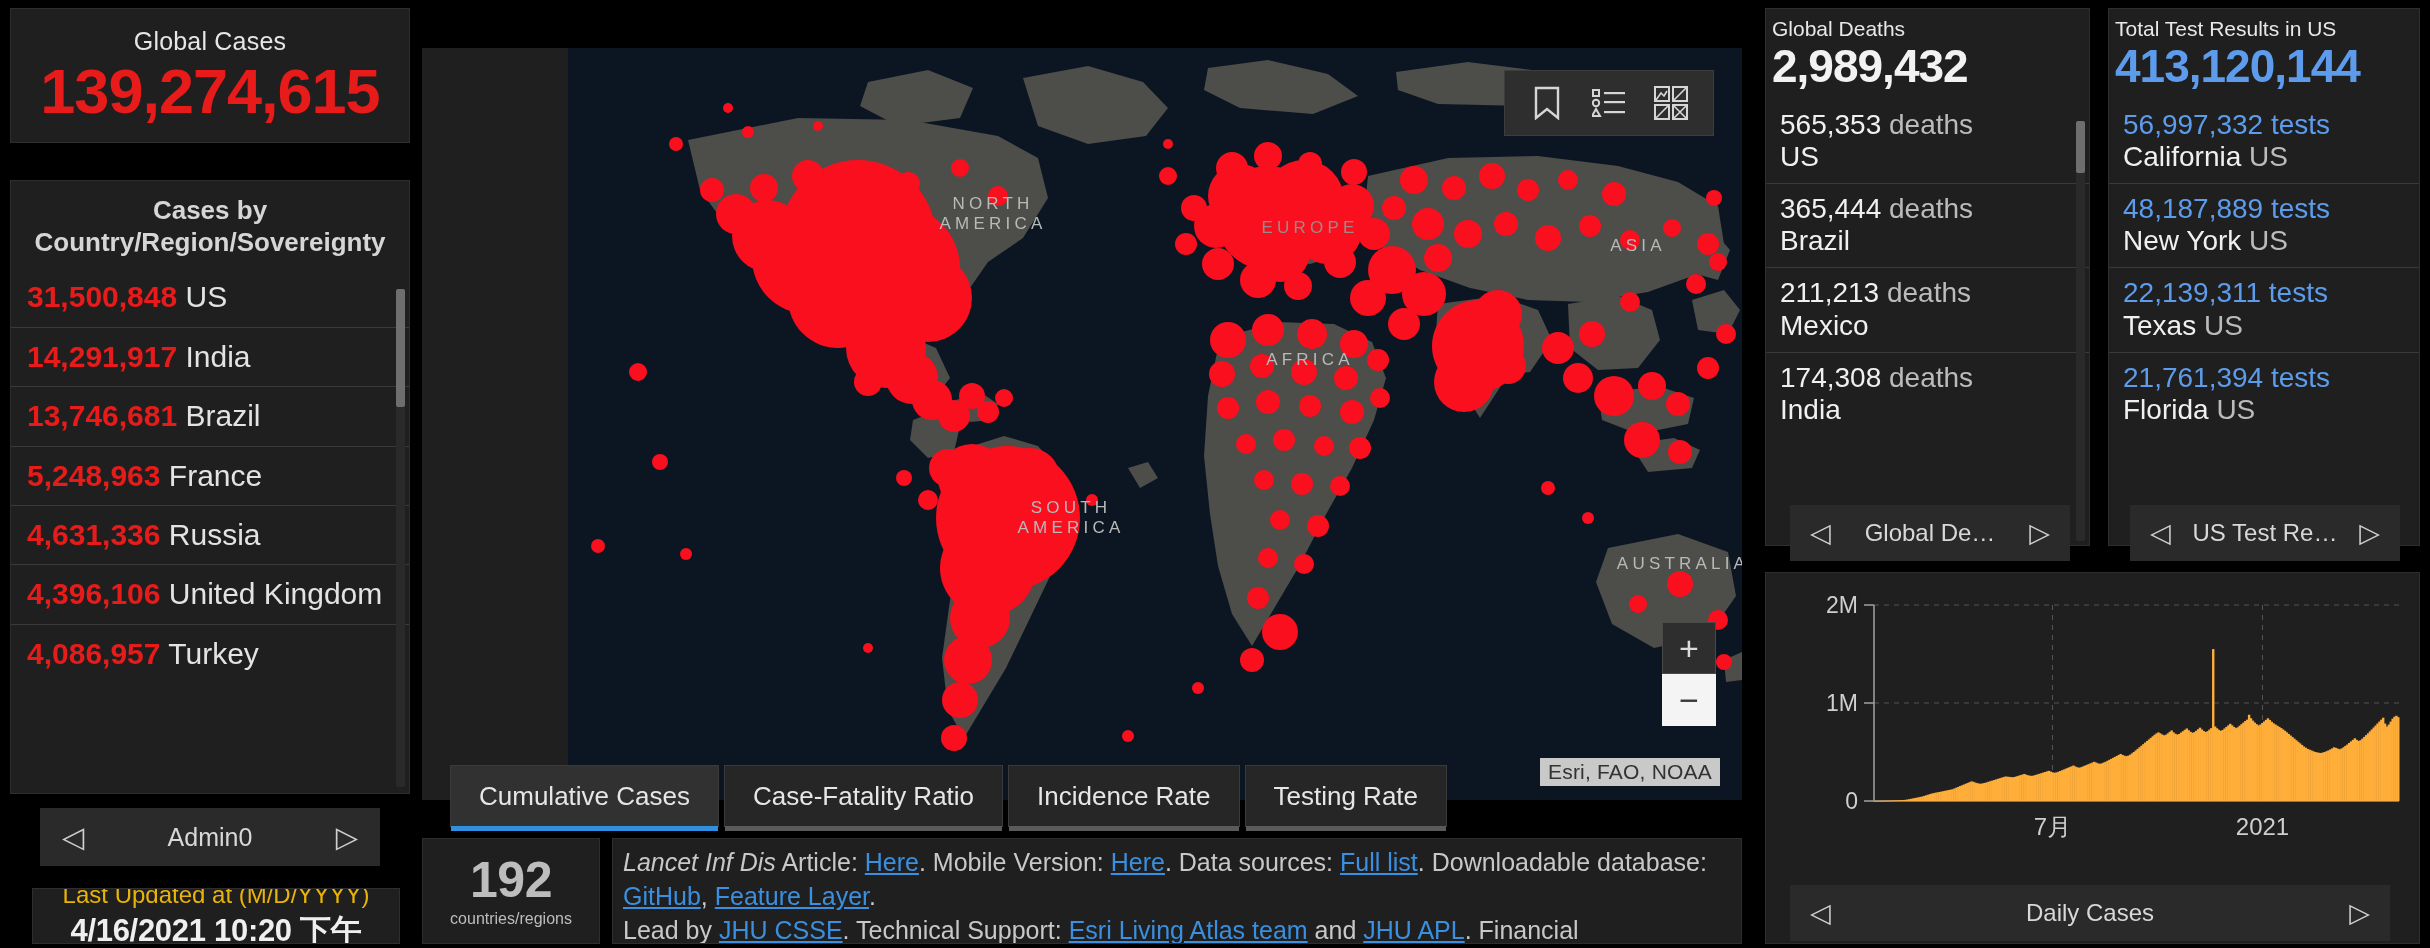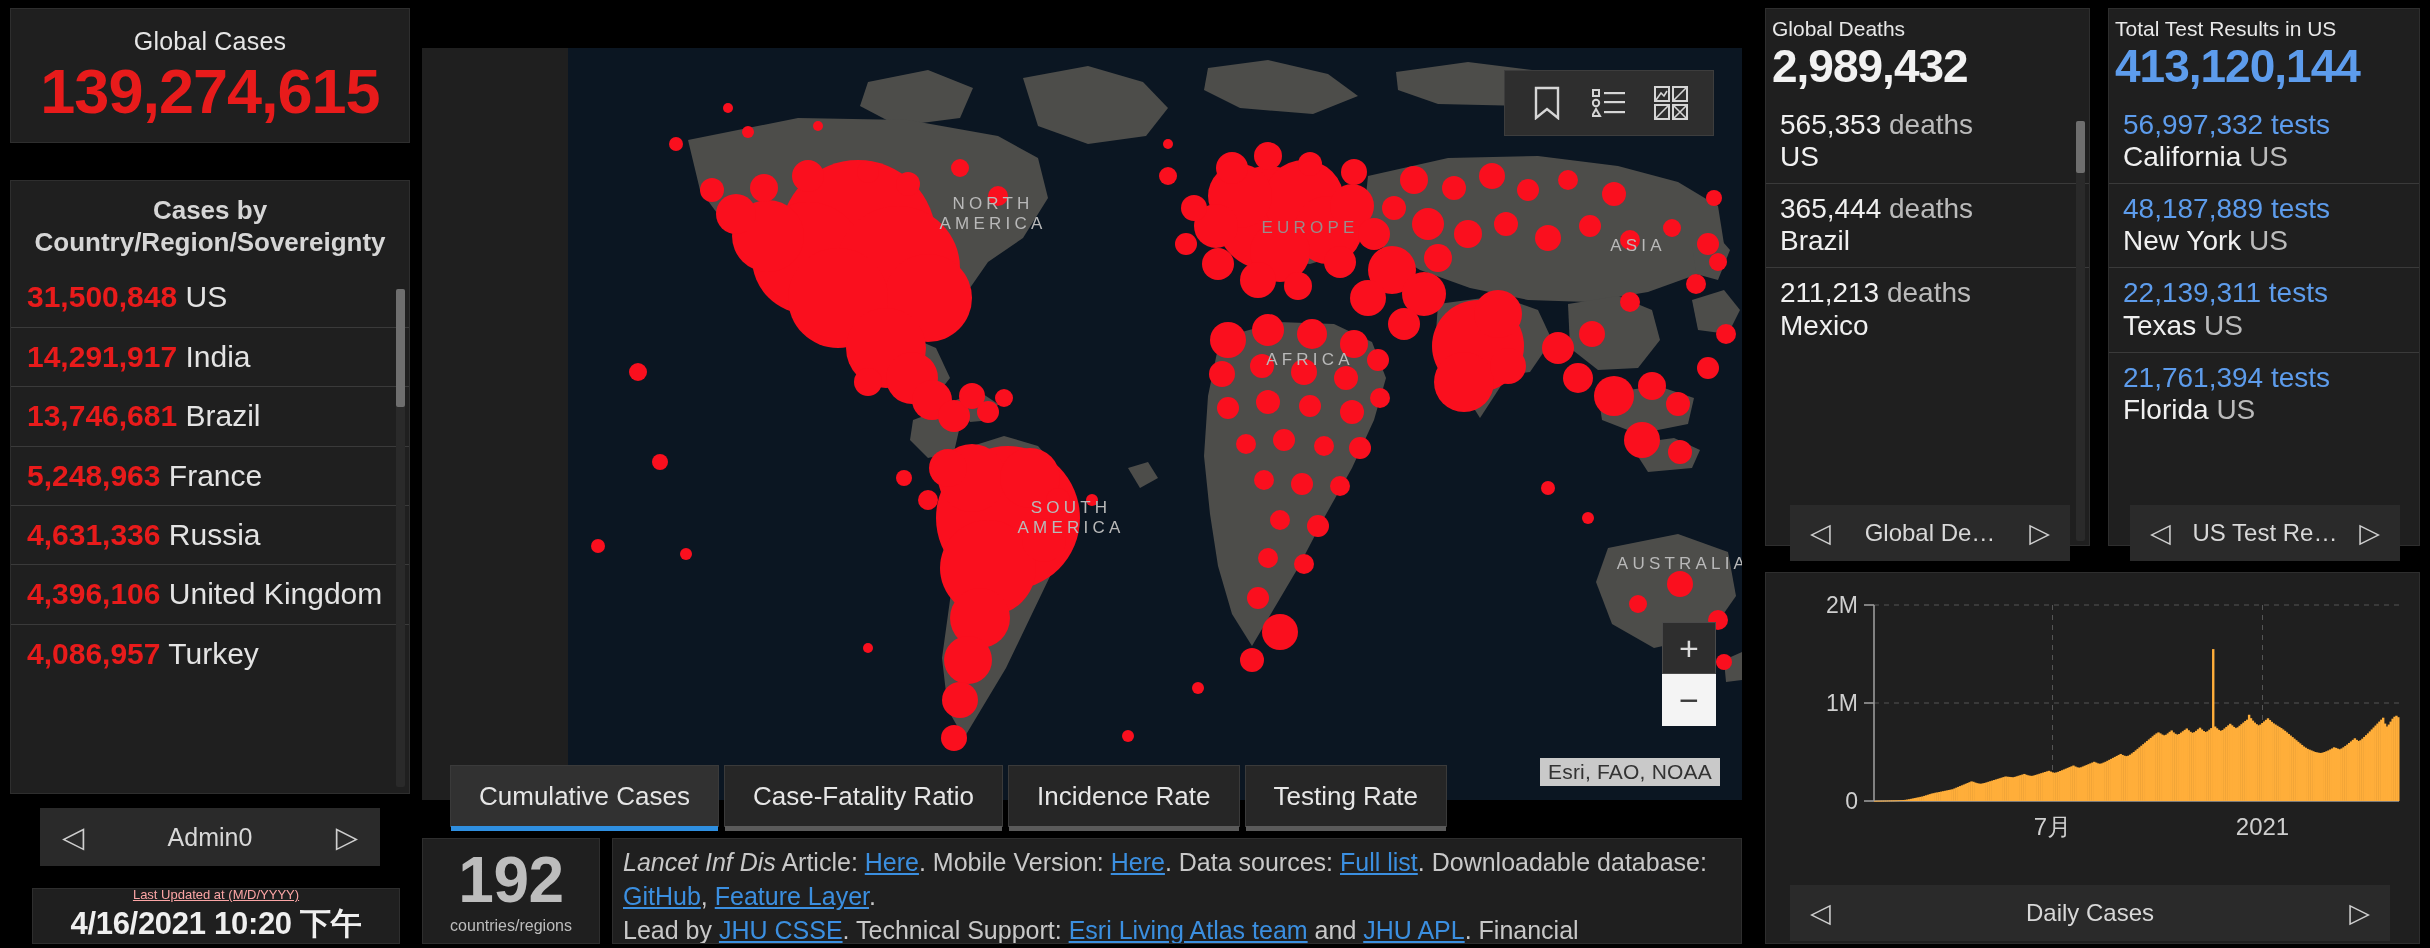--- a/index.html
+++ b/index.html
@@ -53,21 +53,21 @@
     padding:0 22px;
   }
   #admin-selector .arrow { font-size:29px; color:#cfcfcf; line-height:1; }
   #admin-selector .sel-label { font-size:25px; color:#d8d8d8; }
 
   #last-updated-card {
     position:absolute; left:22px; top:880px; width:368px; height:56px;
     display:flex; flex-direction:column; align-items:center; justify-content:center;
     overflow:hidden;
   }
-  #last-updated-card .lu-label { font-size:13px; color:#fca5a5;text-decoration:underline; }
+  #last-updated-card .lu-label { font-size:24px; color:#eab308; }
   #last-updated-card .lu-value { font-size:31px; color:#efefef; font-weight:700; letter-spacing:-.3px; margin-top:1px;}
 
   
   #map-card {
     position:absolute; left:422px; top:8px; width:1320px; height:752px;
     background:#0b1724; overflow:hidden;margin-top:40px;
   }
   #map-left-strip { position:absolute; left:0; top:0; width:146px; height:100%; background:#1f1f1f; }
   #map-canvas { position:absolute; left:146px; top:0; width:1174px; height:752px; background:#0b1622; }
   #map-canvas svg { display:block; }
@@ -106,21 +106,21 @@
   }
   .tab.active { background:#313131; }
   .tab .tab-underline { position:absolute; left:0; right:0; bottom:-4px; height:5px; background:#5a5a5a; }
   .tab.active .tab-underline { background:#2f8fe0; }
 
   
   #countries-card {
     position:absolute; left:422px; top:838px; width:178px; height:106px;
     display:flex; flex-direction:column; align-items:center; justify-content:center;
   }
-  #countries-card .cc-num { font-size:64px; font-weight:700; color:#bdbdbd; line-height:1; letter-spacing:-.5px;}
+  #countries-card .cc-num { font-size:50px; font-weight:700; color:#bdbdbd; line-height:1; letter-spacing:-.5px;}
   #countries-card .cc-label { font-size:16px; color:#bdbdbd; margin-top:5px; }
 
   #info-card {
     position:absolute; left:612px; top:838px; width:1130px; height:106px;
     overflow:hidden; padding:6px 10px 0 10px;
   }
   #info-card p { font-size:25px; line-height:1.36; color:#c8c8c8; }
   #info-card .lnk { color:#3b8fe0; }
   #info-card .ital { font-style:italic; }
 
@@ -503,20 +503,24 @@
           <div class="detail-line1"><span class="dv-deaths">565,353</span> <span class="du-deaths">deaths</span></div>
           <div class="detail-line2 dn-white">US</div>
         </div>
         <div class="detail-item">
           <div class="detail-line1"><span class="dv-deaths">365,444</span> <span class="du-deaths">deaths</span></div>
           <div class="detail-line2 dn-white">Brazil</div>
         </div>
         <div class="detail-item">
           <div class="detail-line1"><span class="dv-deaths">211,213</span> <span class="du-deaths">deaths</span></div>
           <div class="detail-line2 dn-white">Mexico</div>
+        </div>
+        <div class="detail-item">
+          <div class="detail-line1"><span class="dv-deaths">174,308</span> <span class="du-deaths">deaths</span></div>
+          <div class="detail-line2 dn-white">India</div>
         </div>
       </div>
     <div class="panel-scrollbar" style="top:112px; height:420px;">
       <div class="thumb" style="height:52px;"></div>
     </div>
   </div>
 
   <div id="tests-card" class="panel">
     <div class="kpi-head">
       <div class="kh-label">Total Test Results in US</div>

